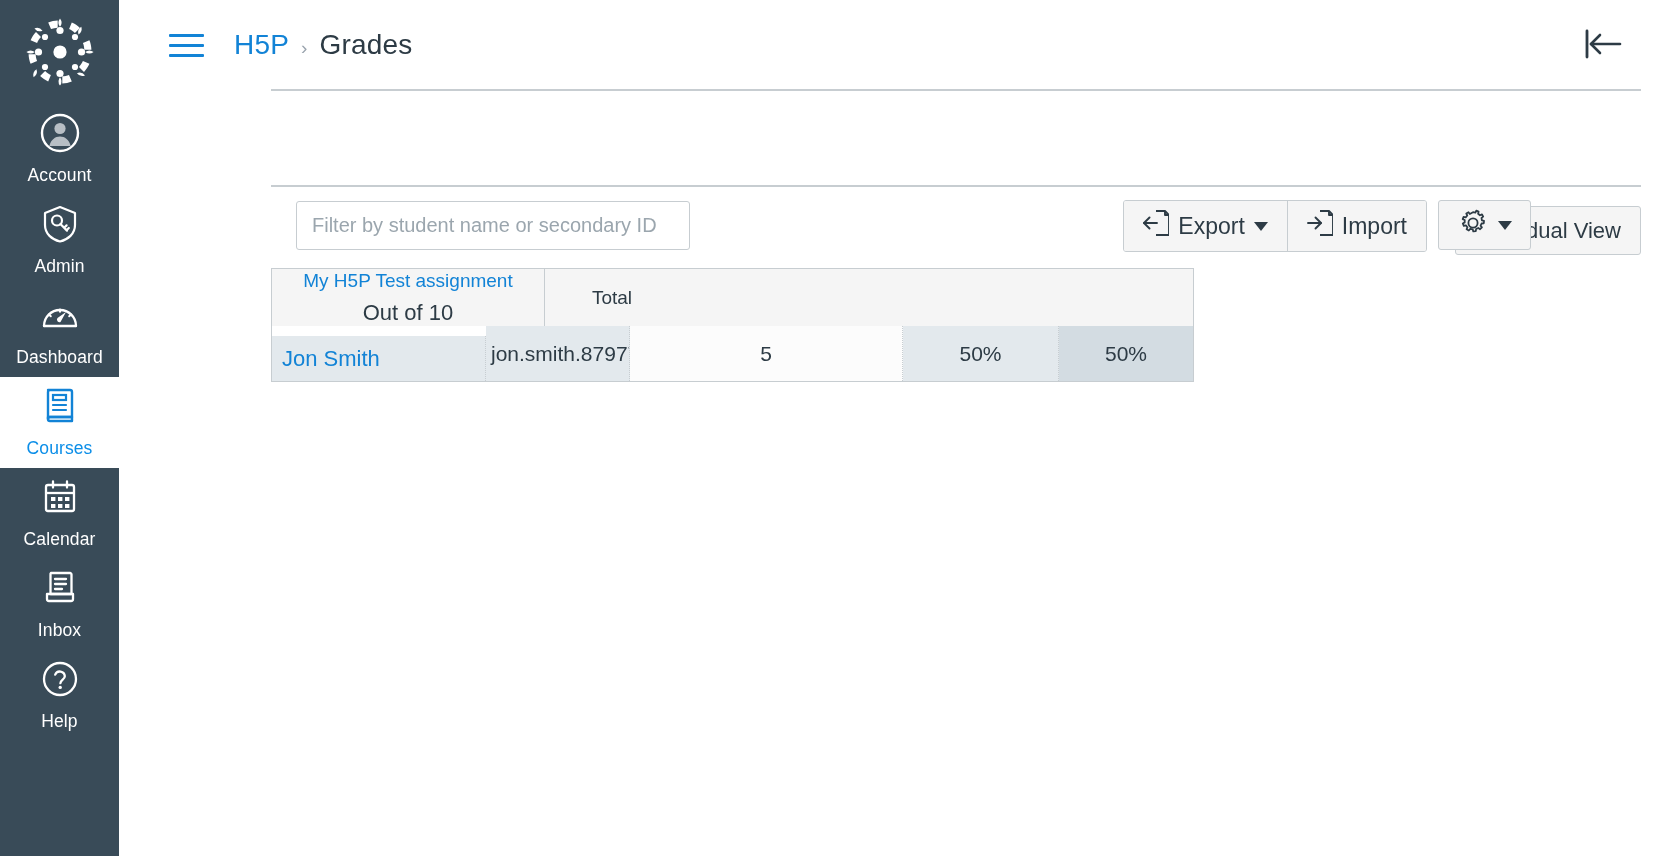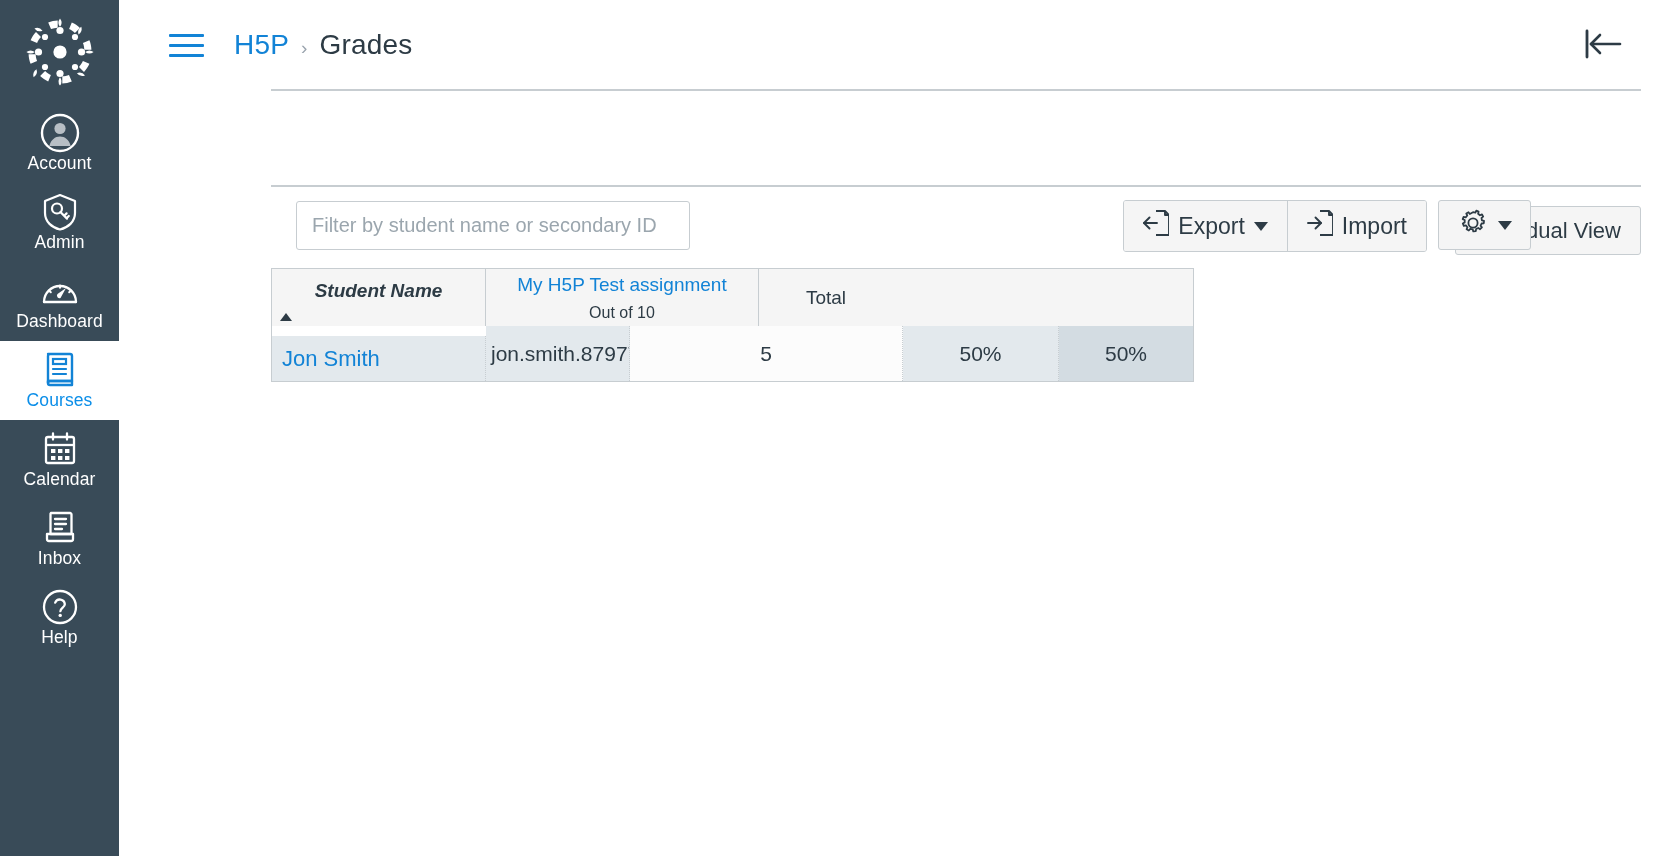--- a/index.html
+++ b/index.html
@@ -30,21 +30,21 @@
     padding: 9px 0 10px 0;
     display: flex; flex-direction: column; align-items: center;
     text-decoration: none;
     cursor: pointer;
   }
   .nav-item .nav-ico {
     width: 40px; height: 40px;
     display: flex; align-items: center; justify-content: center;
   }
   .nav-item .nav-label {
-    margin-top: 0;
+    margin-top: 12px;
     font-size: 17.5px;
     color: #ffffff;
     letter-spacing: .1px;
     line-height: 20px;
   }
   .nav-item.active { background: #ffffff; }
   .nav-item.active .nav-label { color: #0b8ee8; }
 
   
   .main {
@@ -181,21 +181,21 @@
   .hcell {
     position: relative;
     display: flex; flex-direction: column;
     align-items: center; justify-content: center;
     border-right: 1px solid #C7CDD1;
     font-size: 19px;
     color: #2D3B45;
     padding: 0 6px;
   }
   .hcell:last-child { border-right: none; }
-  .hcell .sub { font-size: 16px; color: #2D3B45; margin-top: 8px; }
+  .hcell .sub { font-size: 22px; color: #2D3B45; margin-top: 8px; }
   .hcell .asg-link { color: #1283d6; font-size: 19px; cursor: pointer; }
   .hcell.sorted-name {
     font-weight: bold; font-style: italic;
     font-stretch: condensed;
     align-items: center; justify-content: flex-start; padding-top: 11px;
   }
   .sort-arrow {
     position: absolute; left: 8px; bottom: 5px;
     width: 0; height: 0;
     border-left: 6px solid transparent;
@@ -443,24 +443,20 @@
             <circle cx="15" cy="15" r="4.6" fill="none" stroke="#2D3B45" stroke-width="1.8"></circle>
           </svg>
         </span>
         <span class="caret"></span>
       </div>
     </div>
 
     <div class="grid">
 
       <div class="grid-head">
-        <div class="hcell col-student sorted-name">
-          <span>Student Name</span>
-          <span class="sort-arrow"></span>
-        </div>
         <div class="hcell col-assign">
           <span class="asg-link">My H5P Test assignment</span>
           <span class="sub">Out of 10</span>
         </div>
         <div class="hcell col-total">
           <span>Total</span>
         </div>
       </div>
 
       <div class="grid-row">

